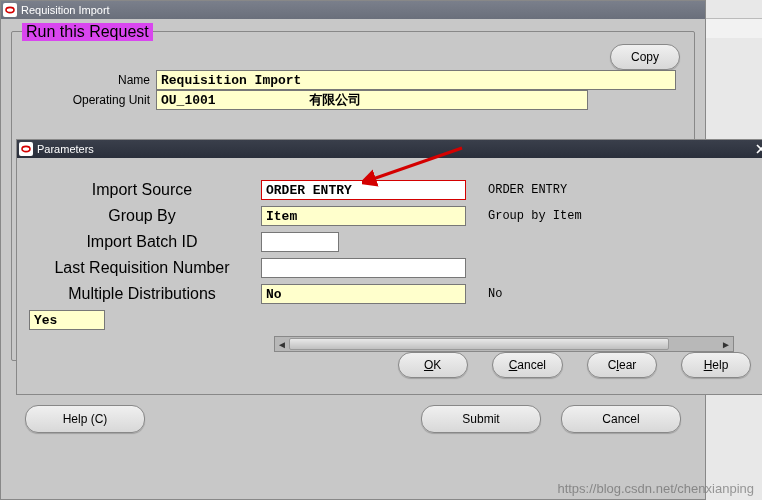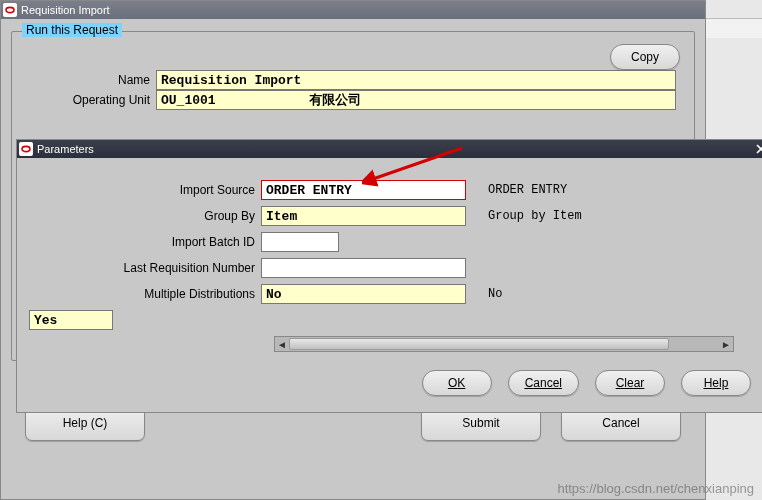--- a/index.html
+++ b/index.html
@@ -61,23 +61,23 @@
   .fieldset {
     border: 1px solid #888;
     border-radius: 2px;
     position: relative;
     padding: 12px 14px 10px 14px;
     margin-top: 6px;
   }
   .legend {
     position: absolute;
     top: -9px; left: 10px;
-    background: #7dd3fc;
+    background: #d946ef;
     padding: 0 4px;
-    font-size: 12px;
+    font-size: 16px;
     color: #000;
   }
   .row {
     display: flex;
     align-items: center;
   }
   .lbl {
     text-align: right;
     padding-right: 6px;
     color: #000;
@@ -99,21 +99,21 @@
     height: 26px;
     min-width: 70px;
     background: linear-gradient(to bottom, #f0f0f0, #d8d8d8);
     border: 1px solid #888;
     border-radius: 13px;
     padding: 0 16px;
     font-size: 12px;
     cursor: pointer;
     box-shadow: 0 1px 1px rgba(0,0,0,0.2);
   }
-  .btn.big { min-width: 120px; height: 36px; border-radius: 7px; }
+  .btn.big { min-width: 120px; height: 28px; }
   .btn u { text-decoration: underline; }
   .copy-row {
     display: flex; justify-content: flex-end;
   }
   .print-row {
     display: flex; align-items: center;
     margin-top: 10px;
     padding: 0 14px 0 42px;
   }
   .print-row .lbl { width: 80px; }
@@ -121,23 +121,23 @@
     display: flex;
     justify-content: space-between;
     padding: 14px 14px 0 14px;
   }
   .bottom-right { display: flex; gap: 20px; }
 
   
   #params-window { left: 16px; top: 139px; width: 756px; }
   #params-body { padding: 22px 20px 16px 12px; }
   .params-grid .row { margin-bottom: 6px; }
-  .params-grid .lbl { width: 232px; font-size: 12px; }
+  .params-grid .lbl { width: 232px; font-size: 16px; text-align: center; }
   .pval { width: 205px; }
-  .pval.short { width: 84px; }
+  .pval.short { width: 76px; }
   .desc {
     margin-left: 22px;
     font-family: "Courier New", monospace;
     font-size: 12px;
     color: #000;
   }
   .highlight-red { outline: 1px solid #d40000; outline-offset: -1px; }
   .scroll-strip {
     margin: 6px 0 0 245px;
     width: 460px;
@@ -156,23 +156,21 @@
   .scroll-strip .arrow {
     position: absolute; top: 0; height: 14px; width: 14px;
     display:flex;align-items:center;justify-content:center;
     color:#333;font-size:10px;
   }
   .scroll-strip .arrow.l { left: 0; }
   .scroll-strip .arrow.r { right: 0; }
   .dlg-buttons {
     display: flex;
     justify-content: flex-end;
-    gap: 16px;
-    margin-top: 18px;
-    text-decoration: underline;
+    gap: 24px;
   }
   
   .arrow-anno {
     position: absolute;
     left: 362px; top: 144px;
     pointer-events: none;
     z-index: 50;
   }
   .right-strip {
     position: absolute;
@@ -207,21 +205,21 @@
       <span class="legend">Run this Request</span>
       <div class="copy-row">
         <button class="btn">Copy</button>
       </div>
       <div class="row">
         <span class="lbl">Name</span>
         <input class="inp yellow" style="width: 520px;" value="Requisition Import">
       </div>
       <div class="row">
         <span class="lbl">Operating Unit</span>
-        <input class="inp yellow" style="width: 520px;" value="OU_1001            有限公司">
+        <input class="inp yellow" style="width: 432px;" value="OU_1001            有限公司">
       </div>
       <div style="height:240px"></div>
     </div>
     <div class="print-row">
       <span class="lbl">Print to</span>
       <input class="inp" style="width: 240px; font-family: Arial; font-weight: normal;" value="noprint">
     </div>
     <div class="bottom-buttons">
       <button class="btn big"><span>Help (C)</span></button>
       <div class="bottom-right">

